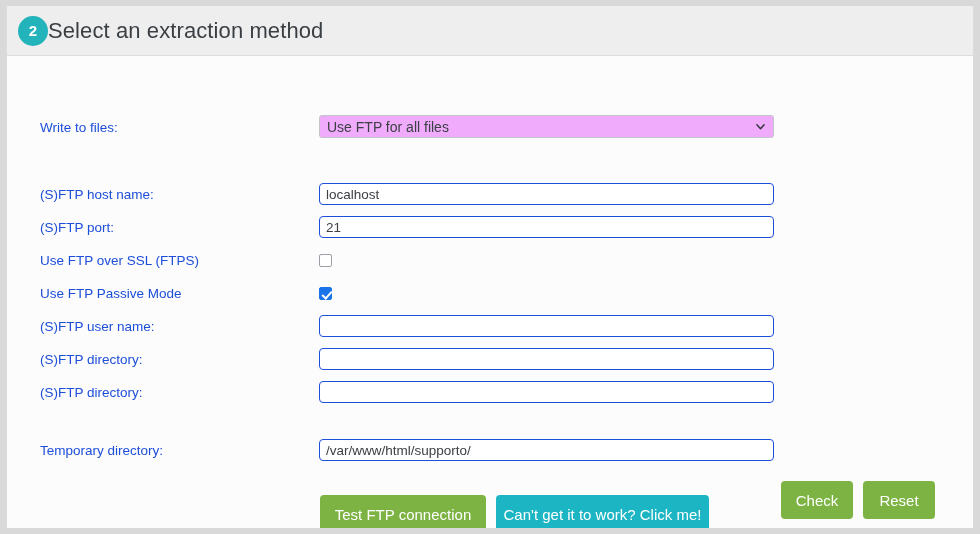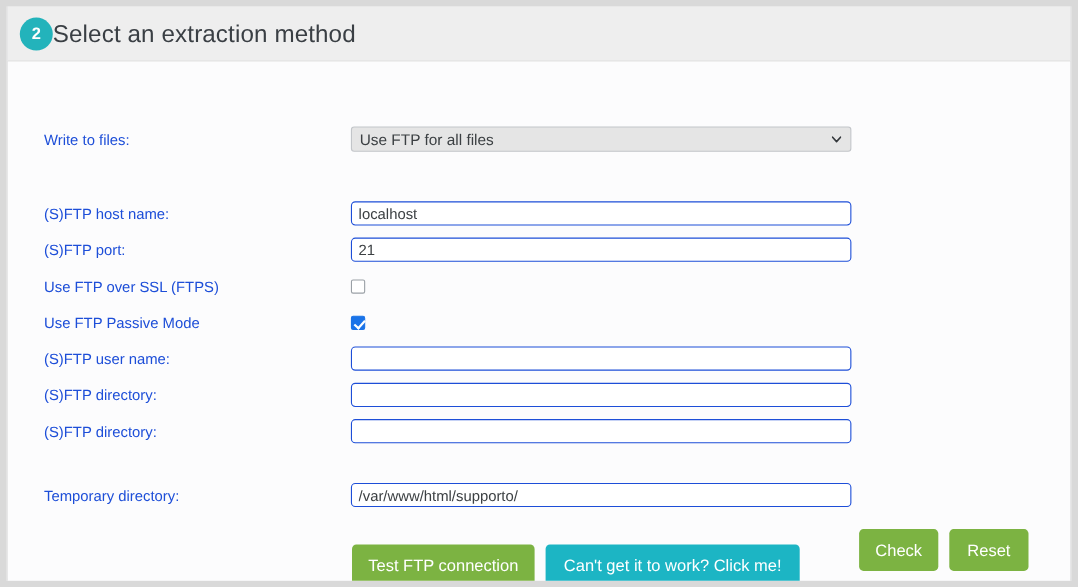--- a/index.html
+++ b/index.html
@@ -110,21 +110,21 @@
     width: 455px;
     height: 23px;
   }
 
   select.dropdown {
     width: 455px;
     height: 23px;
     box-sizing: border-box;
     border: 1px solid #c2c5c9;
     border-radius: 3px;
-    background: #e5e5e5;
+    background: #f0abfc;
     font-family: "Liberation Sans", sans-serif;
     font-size: 14px;
     color: #3c4043;
     padding: 0 22px 0 7px;
     -webkit-appearance: none;
     -moz-appearance: none;
     appearance: none;
     outline: none;
   }
 
@@ -197,21 +197,21 @@
     top: 0;
     width: 166px;
     height: 38px;
     font-size: 15px;
   }
 
   .btn-help {
     position: absolute;
     left: 489px;
     top: 0;
-    width: 231px;
+    width: 213px;
     height: 38px;
     font-size: 15px;
   }
 </style>
 </head>
 <body>
 
 <div class="panel">
 
   <div class="panel-header">

